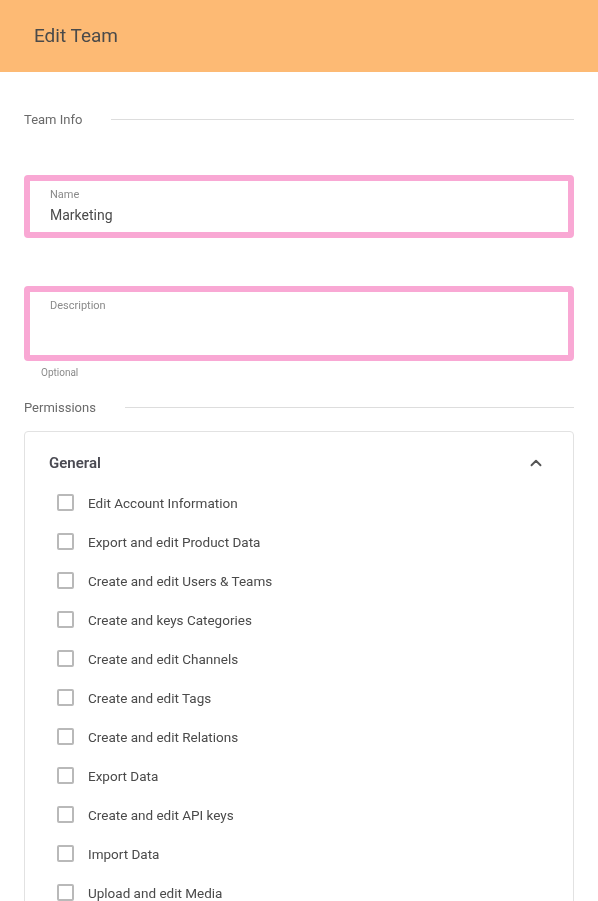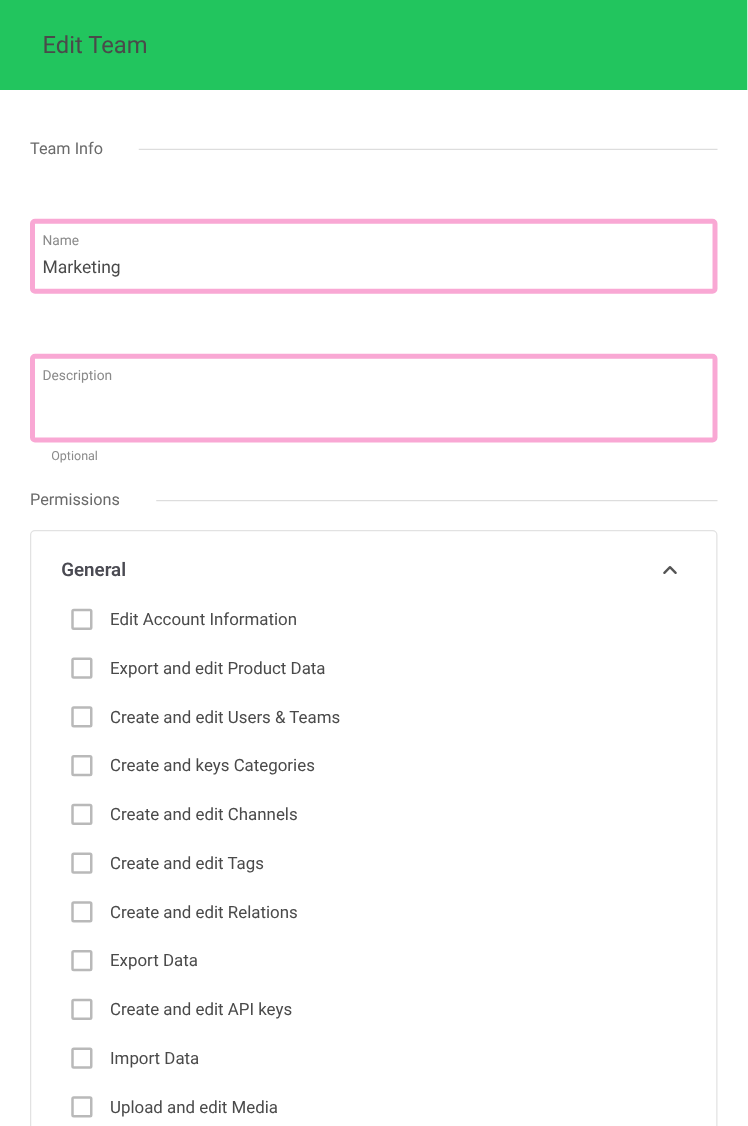--- a/index.html
+++ b/index.html
@@ -5,21 +5,21 @@
     * { box-sizing: border-box; margin: 0; padding: 0; }
     body {
       font-family: -apple-system, BlinkMacSystemFont, 'Segoe UI', Roboto, Arial, sans-serif;
       background: #ffffff;
       color: #4a4a4a;
       width: 598px;
       height: 901px;
       overflow: hidden;
     }
     .header {
-      background: #22c55e;
+      background: #fdba74;
       padding: 24px 34px;
       height: 72px;
     }
     .page-title {
       font-size: 19px;
       font-weight: 400;
       color: #4a4a4a;
     }
     .content {
       padding: 18px 24px 0 24px;
@@ -35,23 +35,23 @@
       color: #6a6a6a;
       font-weight: 400;
       margin-right: 10px;
     }
     .section-divider {
       flex: 1;
       height: 1px;
       background: #dddddd;
     }
     .field-wrapper {
-      border: 4px solid #f9a8d4;
+      border: 6px solid #f9a8d4;
       border-radius: 4px;
-      padding: 7px 10px 7px 6px;
+      padding: 7px 10px 7px 20px;
       margin-bottom: 14px;
       position: relative;
       background: #fff;
       margin-top: 48px;
     }
     .field-label {
       font-size: 11px;
       color: #8a8a8a;
       font-weight: 400;
       line-height: 1.2;

